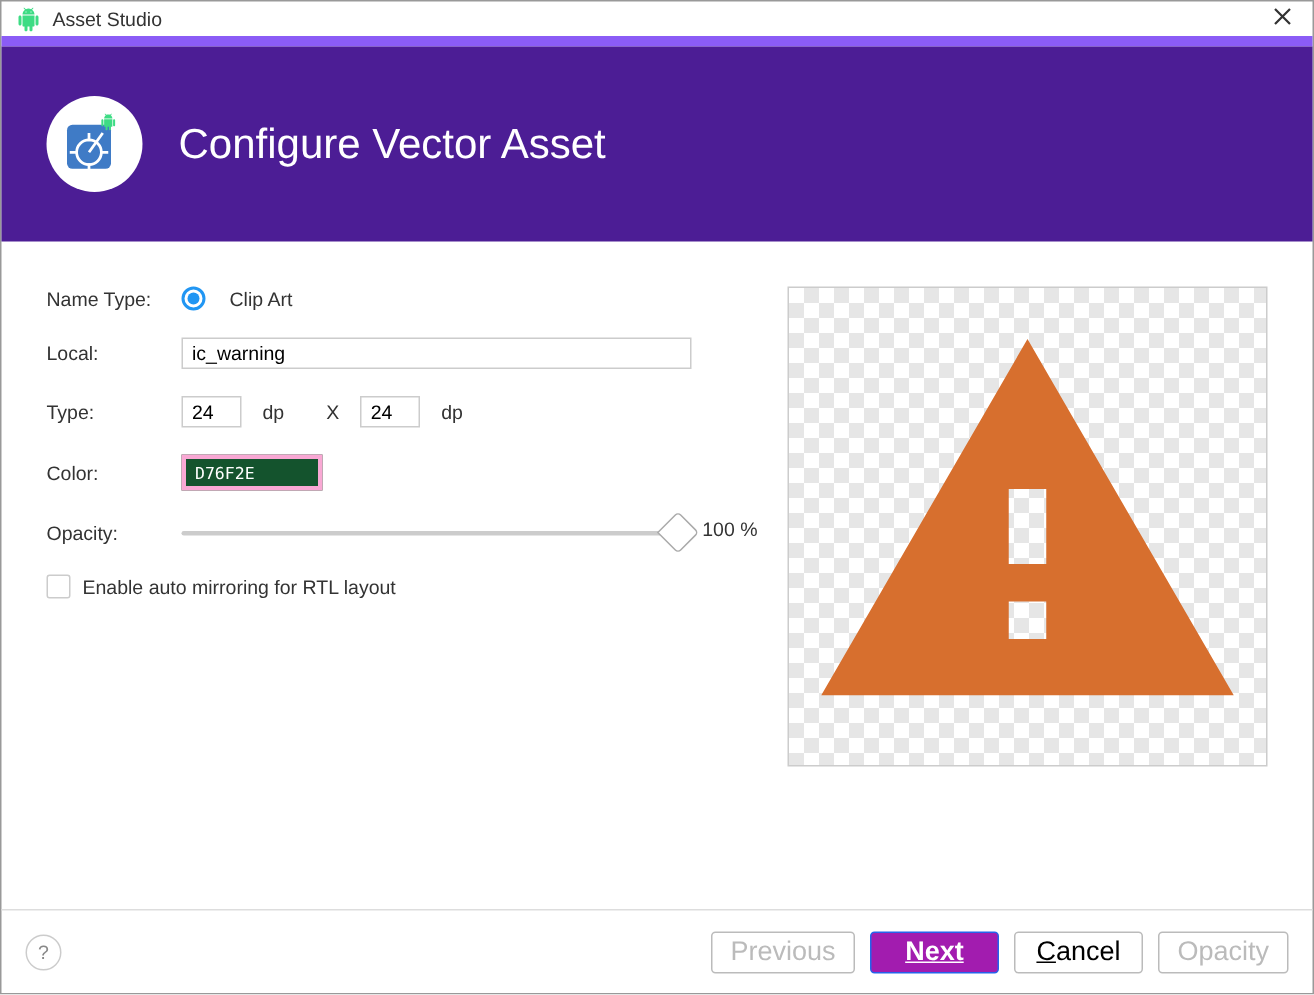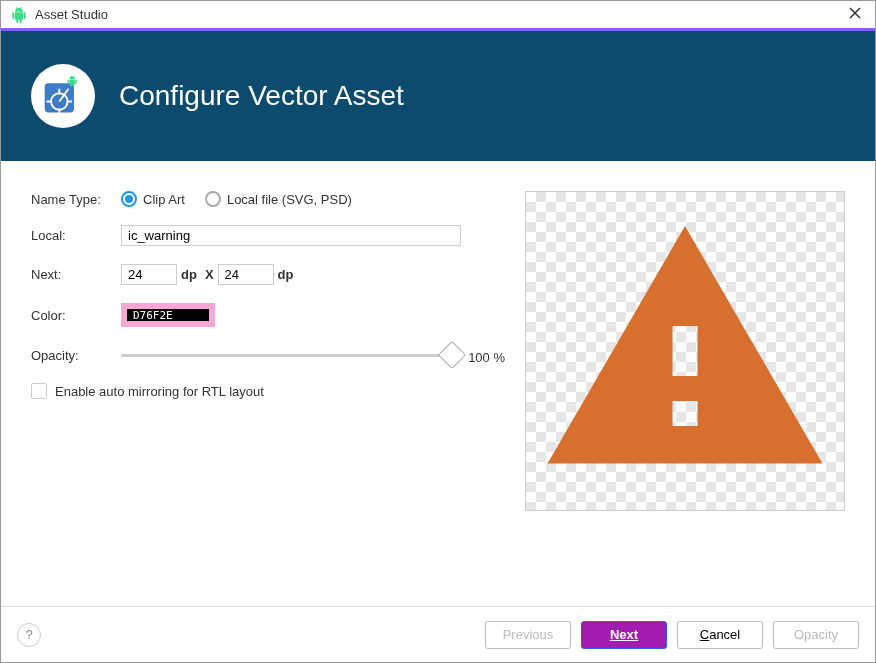--- a/index.html
+++ b/index.html
@@ -1,59 +1,59 @@
 <!DOCTYPE html>
 <html><head>
 <meta charset="utf-8">
 <style>
   * { box-sizing: border-box; }
   html, body { margin:0; padding:0; font-family: "Segoe UI", Arial, sans-serif; font-size:13px; color:#333; }
   .window { width:876px; height:663px; border:1px solid #999; display:flex; flex-direction:column; background:#fff; }
-  .titlebar { height:30px; display:flex; align-items:center; padding:0 10px; border-bottom:3px solid #8b5cf6; }
+  .titlebar { height:30px; display:flex; align-items:center; padding:0 10px; border-bottom:7px solid #8b5cf6; }
   .titlebar .title { flex:1; }
   .titlebar .android-icon { width:16px; height:16px; margin-right:8px; }
   .titlebar .close { width:20px; text-align:center; cursor:pointer; }
-  .banner { background:#0c4a6e; color:#fff; height:130px; display:flex; align-items:center; padding:0 30px; gap:24px; }
+  .banner { background:#4c1d95; color:#fff; height:130px; display:flex; align-items:center; padding:0 30px; gap:24px; }
   .banner-icon { width:64px; height:64px; border-radius:50%; background:#fff; display:flex; align-items:center; justify-content:center; }
   .banner h1 { font-weight:400; font-size:28px; margin:0; }
   .content { flex:1; display:flex; padding:30px 30px 10px 30px; gap:20px; }
   .form { flex:1; }
   .row { display:flex; align-items:center; margin-bottom:18px; }
   .row .label { width:90px; }
   .radio-group { display:flex; align-items:center; gap:20px; }
-  .radio { display:flex; align-items:center; gap:6px; cursor:pointer; }
+  .radio { display:flex; align-items:center; gap:16px; cursor:pointer; }
   .radio .dot { width:16px; height:16px; border:2px solid #aaa; border-radius:50%; display:flex; align-items:center; justify-content:center; }
   .radio.selected .dot { border-color:#2196f3; }
   .radio.selected .dot::after { content:""; width:8px; height:8px; background:#2196f3; border-radius:50%; }
   input[type=text].field { border:1px solid #ccc; padding:2px 6px; font-size:13px; }
   .name-field { width:340px; }
   .clipart-box { width:90px; height:32px; border:1px solid #ccc; display:flex; align-items:center; justify-content:center; cursor:pointer; }
-  .size-field { width:56px; text-align:left; }
-  .size-gap { margin:0 4px;font-weight:bold; }
-  .color-swatch { width:94px; height:24px; background:#000000; color:#fff; font-family:monospace; font-size:11px; display:flex; align-items:center; padding-left:6px; cursor:pointer; border:6px solid #f9a8d4; }
-  .slider-wrap { flex:1; display:flex; align-items:flex-end; gap:16px; }
+  .size-field { width:40px; text-align:left; }
+  .size-gap { margin:0 14px; }
+  .color-swatch { width:94px; height:24px; background:#14532d; color:#fff; font-family:monospace; font-size:11px; display:flex; align-items:center; padding-left:6px; cursor:pointer; border:3px solid #f9a8d4; }
+  .slider-wrap { flex:1; display:flex; align-items:flex-start; gap:16px; }
   .slider { flex:1; position:relative; height:20px; }
   .slider-track { position:absolute; top:9px; left:0; right:0; height:3px; background:#ccc; border-radius:2px; }
   .slider-thumb { position:absolute; top:0; width:20px; height:20px; background:#fff; border:1px solid #aaa; transform:translateX(-50%) rotate(45deg); border-radius:3px 3px 3px 0; }
   .checkbox-row { display:flex; align-items:center; gap:8px; margin-top:18px; }
   .checkbox { width:16px; height:16px; border:1px solid #ccc; border-radius:2px; cursor:pointer; }
   .preview { width:320px; height:320px; border:1px solid #ccc; position:relative;
     background-image:
       linear-gradient(45deg,#e6e6e6 25%,transparent 25%),
       linear-gradient(-45deg,#e6e6e6 25%,transparent 25%),
       linear-gradient(45deg,transparent 75%,#e6e6e6 75%),
       linear-gradient(-45deg,transparent 75%,#e6e6e6 75%);
     background-size:20px 20px;
     background-position:0 0,0 10px,10px -10px,-10px 0;
     display:flex; align-items:center; justify-content:center;
   }
   .footer { height:56px; border-top:1px solid #ddd; display:flex; align-items:center; padding:0 16px; gap:10px; }
   .footer .spacer { flex:1; }
   .help { width:24px; height:24px; border:1px solid #ccc; border-radius:50%; display:flex; align-items:center; justify-content:center; color:#888; cursor:pointer; font-size:13px; }
-  .btn { min-width:86px; height:28px; border:1px solid #bbb; background:#fff; border-radius:3px; cursor:pointer; font-size:13px; padding:0 12px; }
+  .btn { min-width:86px; height:28px; border:1px solid #bbb; background:#fff; border-radius:3px; cursor:pointer; font-size:18px; padding:0 12px; }
   .btn.primary { background:#a21caf; border-color:#2563eb; color:#fff; font-weight:600; text-decoration:underline; }
   .btn:disabled { color:#bbb; cursor:default; }
   .underline-access { text-decoration:underline; }
 </style>
 </head>
 <body>
 
 <div class="window">
 
   <div class="titlebar">
@@ -88,35 +88,31 @@
   <div class="content">
     <div class="form">
 
       <div class="row">
         <div class="label">Name Type:</div>
         <div class="radio-group">
           <div class="radio selected">
             <span class="dot"></span>
             <span>Clip Art</span>
           </div>
-          <div class="radio">
-            <span class="dot"></span>
-            <span>Local file (SVG, PSD)</span>
-          </div>
         </div>
       </div>
 
       <div class="row">
         <div class="label">Local:</div>
         <input type="text" class="field name-field" value="ic_warning" style="">
       </div>
 
 
       <div class="row">
-        <div class="label">Next:</div>
+        <div class="label">Type:</div>
         <input type="text" class="field size-field" value="24" style="">
         <span class="size-gap">dp</span>
         <span class="size-gap">X</span>
         <input type="text" class="field size-field" value="24" style="">
         <span class="size-gap">dp</span>
       </div>
 
       <div class="row">
         <div class="label">Color:</div>
         <div class="color-swatch">D76F2E</div>

